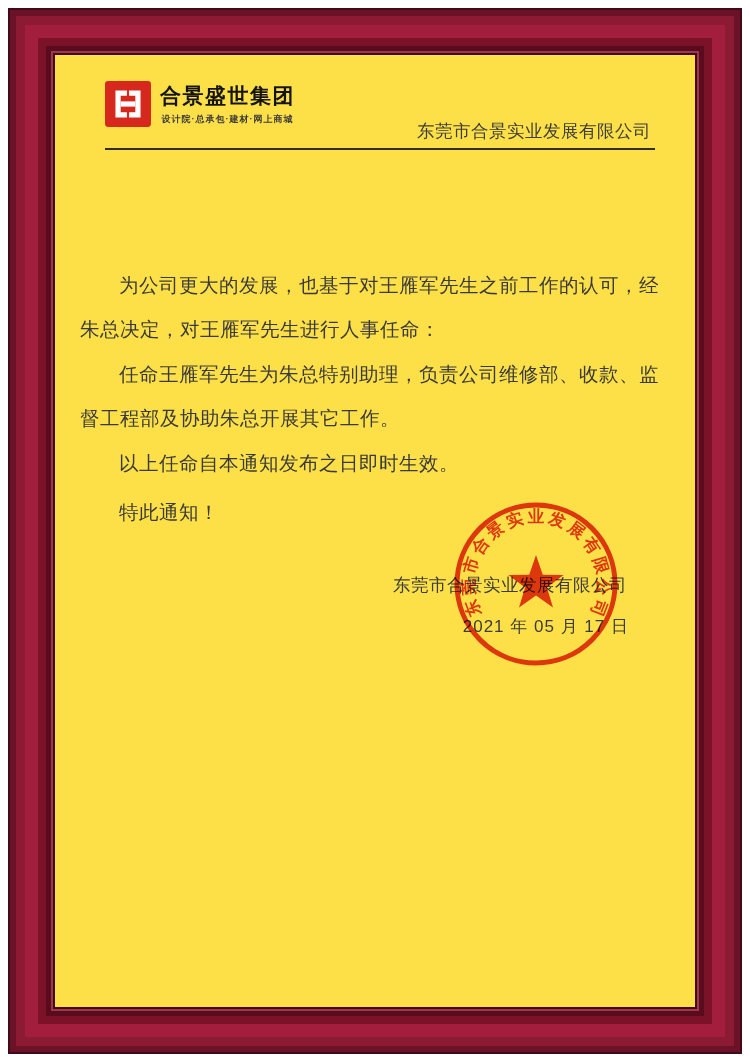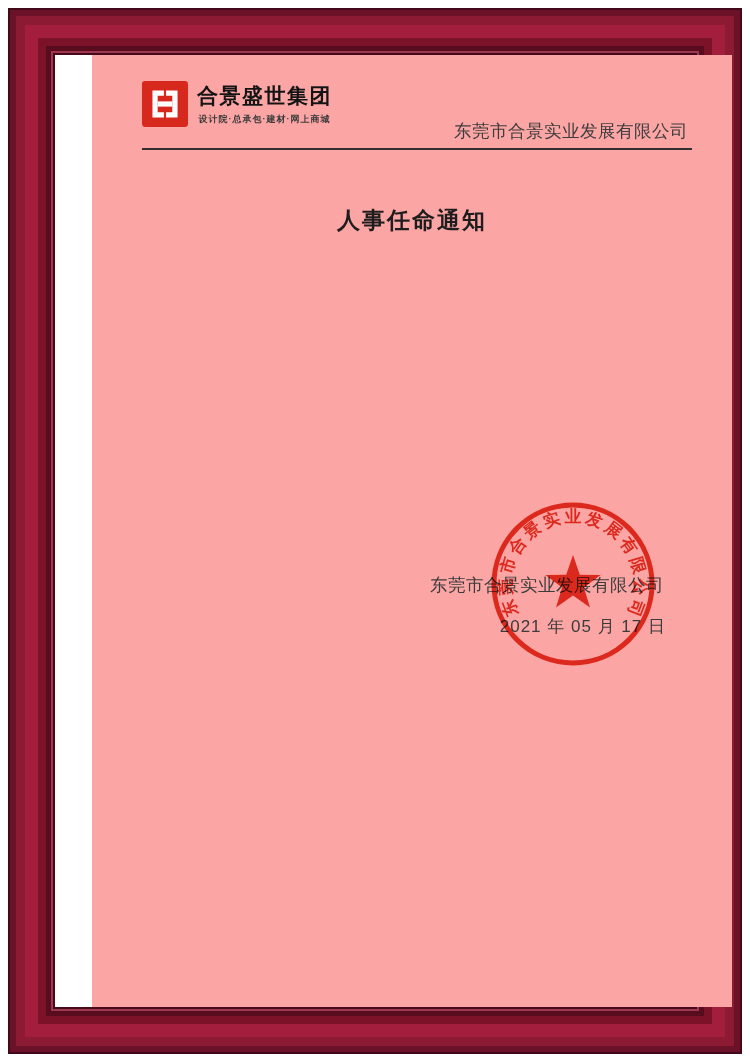--- a/index.html
+++ b/index.html
@@ -7,21 +7,21 @@
   .frame-wrap { position:absolute; inset:8px; }
   .band { box-sizing:border-box; width:100%; height:100%; }
   .b1 { border:2px solid #42091a; }
   .b2 { border:6px solid #6b1128; }
   .b3 { border:9px solid #8d1a33; }
   .b4 { border:13px solid #a21e3c; }
   .b5 { border:8px solid #7b1228; }
   .b6 { border:5px solid #580c1e; }
   .b7 { border:2px solid #9c3950; }
   .b8 { border:2px solid #45091a; }
-  .paper { position:relative; width:100%; height:100%; background:#fca5a5; box-sizing:border-box;margin-left:37px; }
+  .paper { position:relative; width:100%; height:100%; background:#fde047; box-sizing:border-box; }
 
   
   .logo-block { position:absolute; left:50px; top:26px; display:flex; align-items:flex-start; }
   .logo-icon { width:46px; height:46px; display:block; }
   .logo-text { margin-left:9px; padding-top:2px; }
   .logo-name { font-size:21px; font-weight:bold; color:#141414; letter-spacing:1.5px; line-height:26px; }
   .logo-tagline { font-size:9px; color:#3a3a3a; letter-spacing:1px; margin-top:4px; font-weight:bold;text-align:center; }
   .header-company { position:absolute; top:64px; right:44px; font-size:17.5px; color:#3d3d3d; letter-spacing:0.5px; }
   .rule { position:absolute; top:93px; left:50px; right:40px; height:2px; background:#332e30; }
 
@@ -68,22 +68,27 @@
                <rect x="15" y="19.5" width="14" height="5" fill="#ffffff"></rect>
              </svg>
              <div class="logo-text">
                <div class="logo-name">合景盛世集团</div>
                <div class="logo-tagline">设计院·总承包·建材·网上商城</div>
              </div>
            </div>
            <div class="header-company">东莞市合景实业发展有限公司</div>
            <div class="rule"></div>
 
-           <h1 class="doc-title">人事任命通知</h1>
 
+           <div class="body-text">
+             <p>为公司更大的发展，也基于对王雁军先生之前工作的认可，经朱总决定，对王雁军先生进行人事任命：</p>
+             <p>任命王雁军先生为朱总特别助理，负责公司维修部、收款、监督工程部及协助朱总开展其它工作。</p>
+             <p>以上任命自本通知发布之日即时生效。</p>
+             <p class="last">特此通知！</p>
+           </div>
 
            <div class="sign-company">东莞市合景实业发展有限公司</div>
            <div class="sign-date">2021 年 05 月 17 日</div>
 
            <svg class="seal" viewBox="0 0 174 174">
              <circle class="seal-ring" cx="87" cy="87" r="79"></circle>
              <polygon class="seal-star" points="87,58 93.8,77.7 114.6,78 97.9,90.6 104,110.5 87,98.5 70,110.5 76.1,90.6 59.4,78 80.2,77.7"></polygon>
              <g id="seal-chars">
                           <text x="29.11801355717349" y="109.21881287180861" transform="rotate(-111 29.11801355717349 109.21881287180861)" class="seal-char">东</text>
                           <text x="25.05901026192482" y="89.70440201665083" transform="rotate(-92.5 25.05901026192482 89.70440201665083)" class="seal-char">莞</text>

